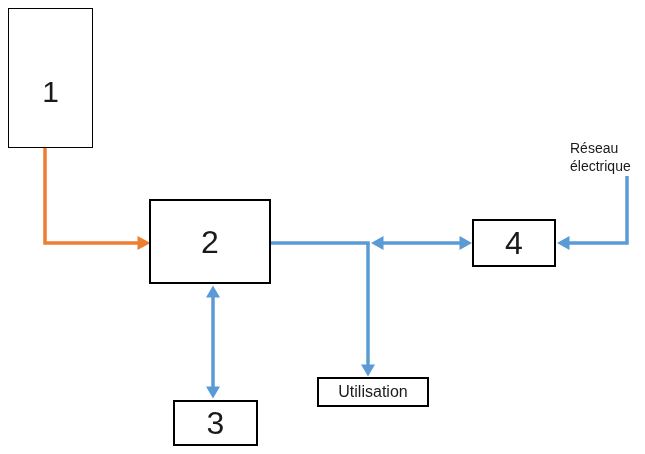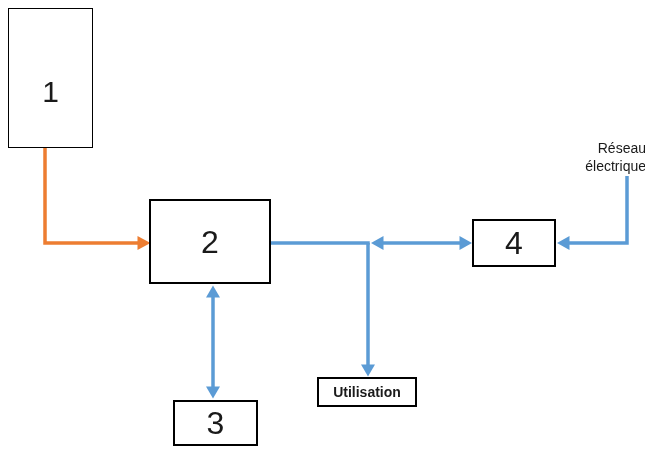--- a/index.html
+++ b/index.html
@@ -51,29 +51,29 @@
   .box-3 {
     left: 173px; top: 400px;
     width: 85px; height: 46px;
   }
   .box-4 {
     left: 472px; top: 219px;
     width: 84px; height: 48px;
   }
   .box-utilisation {
     left: 317px; top: 377px;
-    width: 100px; height: 30px;
-    font-weight: bold;
-    font-size: 14px;
+    width: 112px; height: 30px;
+    font-weight: normal;
+    font-size: 16px;
   }
   .reseau-label {
     position: absolute;
     left: 570px; top: 140px;
     width: 76px;
-    text-align: right;
+    text-align: left;
     font-size: 14px;
     line-height: 1.25;
     color: #1a1a1a;
   }
 </style>
 </head>
 <body>
 
 <div class="canvas">
 

